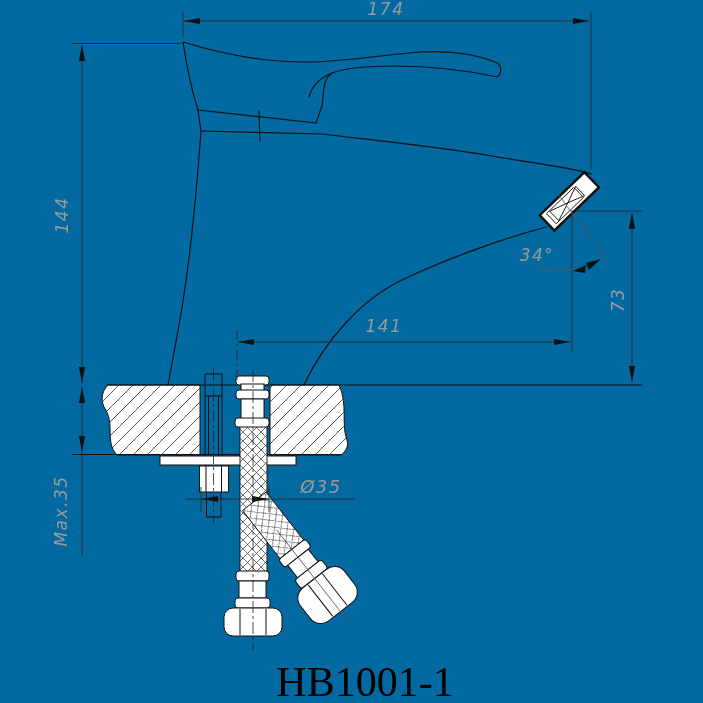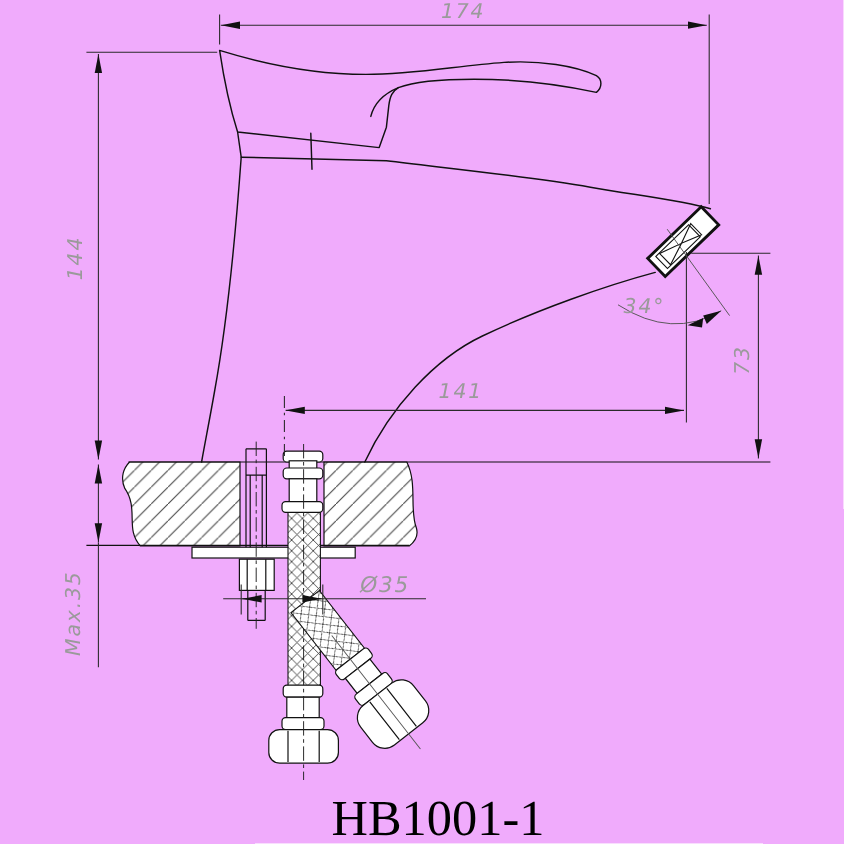--- a/index.html
+++ b/index.html
@@ -1,16 +1,16 @@
 <!DOCTYPE html>
 <html><head>
 <meta charset="utf-8">
 <style>
   html,body{margin:0;padding:0;background:#ffffff;}
-  .stage{position:relative;width:703px;height:703px;background:#f0abfc;overflow:hidden;
+  .stage{position:relative;width:703px;height:703px;background:#0369a1;overflow:hidden;
          font-family:"DejaVu Sans",sans-serif;text-align:right;}
   svg{position:absolute;left:0;top:0;}
   .dimtxt{fill:#9a9a9a;font-family:"DejaVu Sans",sans-serif;font-size:17px;
           font-style:italic;letter-spacing:1.5px;}
   .caption{fill:#000000;font-family:"Liberation Serif","DejaVu Serif",serif;font-size:42px;}
   .outline{stroke:#111;stroke-width:1.2;fill:none;stroke-linecap:round;stroke-linejoin:round;}
   .thin{stroke:#111;stroke-width:1;fill:none;}
   .dimline{stroke:#2a2a2a;stroke-width:0.9;fill:none;}
   .leader{stroke:#555;stroke-width:0.8;fill:none;}
   .cline{stroke:#222;stroke-width:0.8;fill:none;stroke-dasharray:12 3 3 3;}

